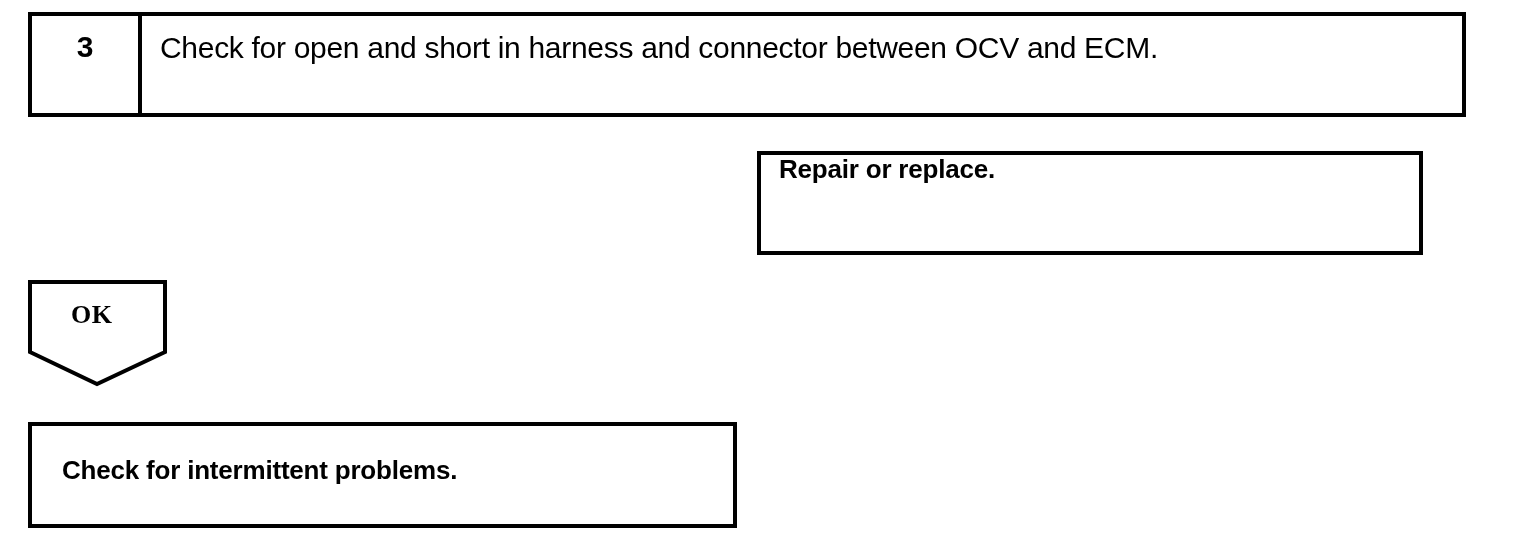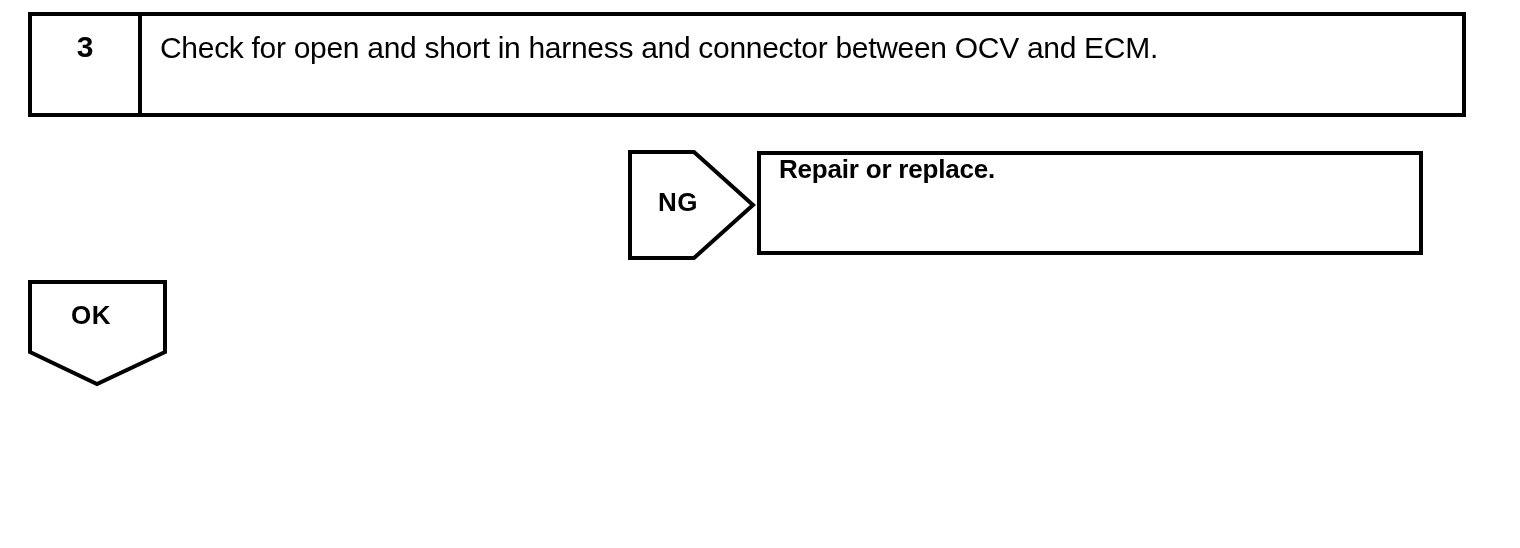--- a/index.html
+++ b/index.html
@@ -132,52 +132,50 @@
   #ng-connector .pentagon-label {
     left: 30px;
     top: 39px;
   }
 
   #ok-connector {
     left: 28px;
     top: 280px;
     width: 139px;
     height: 106px;
+    font-family: Liberation Serif, serif;
   }
   #ok-connector .pentagon-label {
     left: 43px;
     top: 22px;
   }
 </style>
 </head>
 <body>
 
 <div id="flow-root">
 
   <div class="step-row">
     <div class="step-number-cell">
       <span class="step-number">3</span>
     </div>
     <div class="step-text-cell">
       <span class="step-text">Check for open and short in harness and connector between OCV and ECM.</span>
     </div>
   </div>
 
-  <div class="pentagon" id="ng-connector">
-    <svg width="127" height="110" viewBox="0 0 127 110" aria-hidden="true">
-      <polygon class="shape" points="2,2 66,2 125,55 66,108 2,108"></polygon>
-    </svg>
-    <span class="pentagon-label">NG</span>
-  </div>
 
   <div class="outcome-box" id="repair-box">
     <span class="outcome-text">Repair or replace.</span>
   </div>
 
   <div class="pentagon" id="ok-connector">
     <svg width="139" height="106" viewBox="0 0 139 106" aria-hidden="true">
       <polygon class="shape" points="2,2 137,2 137,72 69,104 2,72"></polygon>
     </svg>
     <span class="pentagon-label">OK</span>
   </div>
 
+  <div class="outcome-box" id="intermittent-box">
+    <span class="outcome-text">Check for intermittent problems.</span>
+  </div>
 
 </div>
 
 </body></html>

